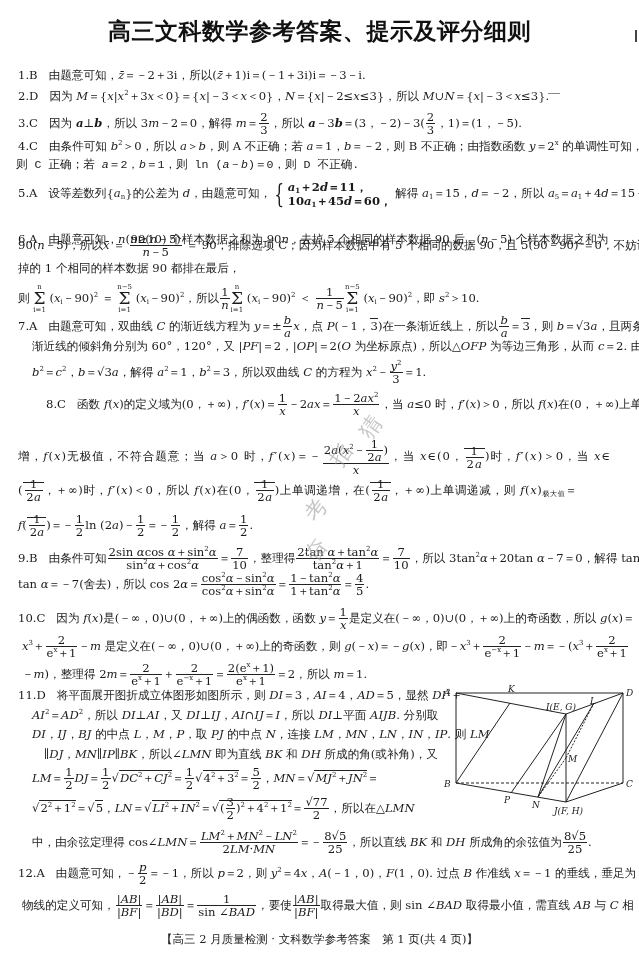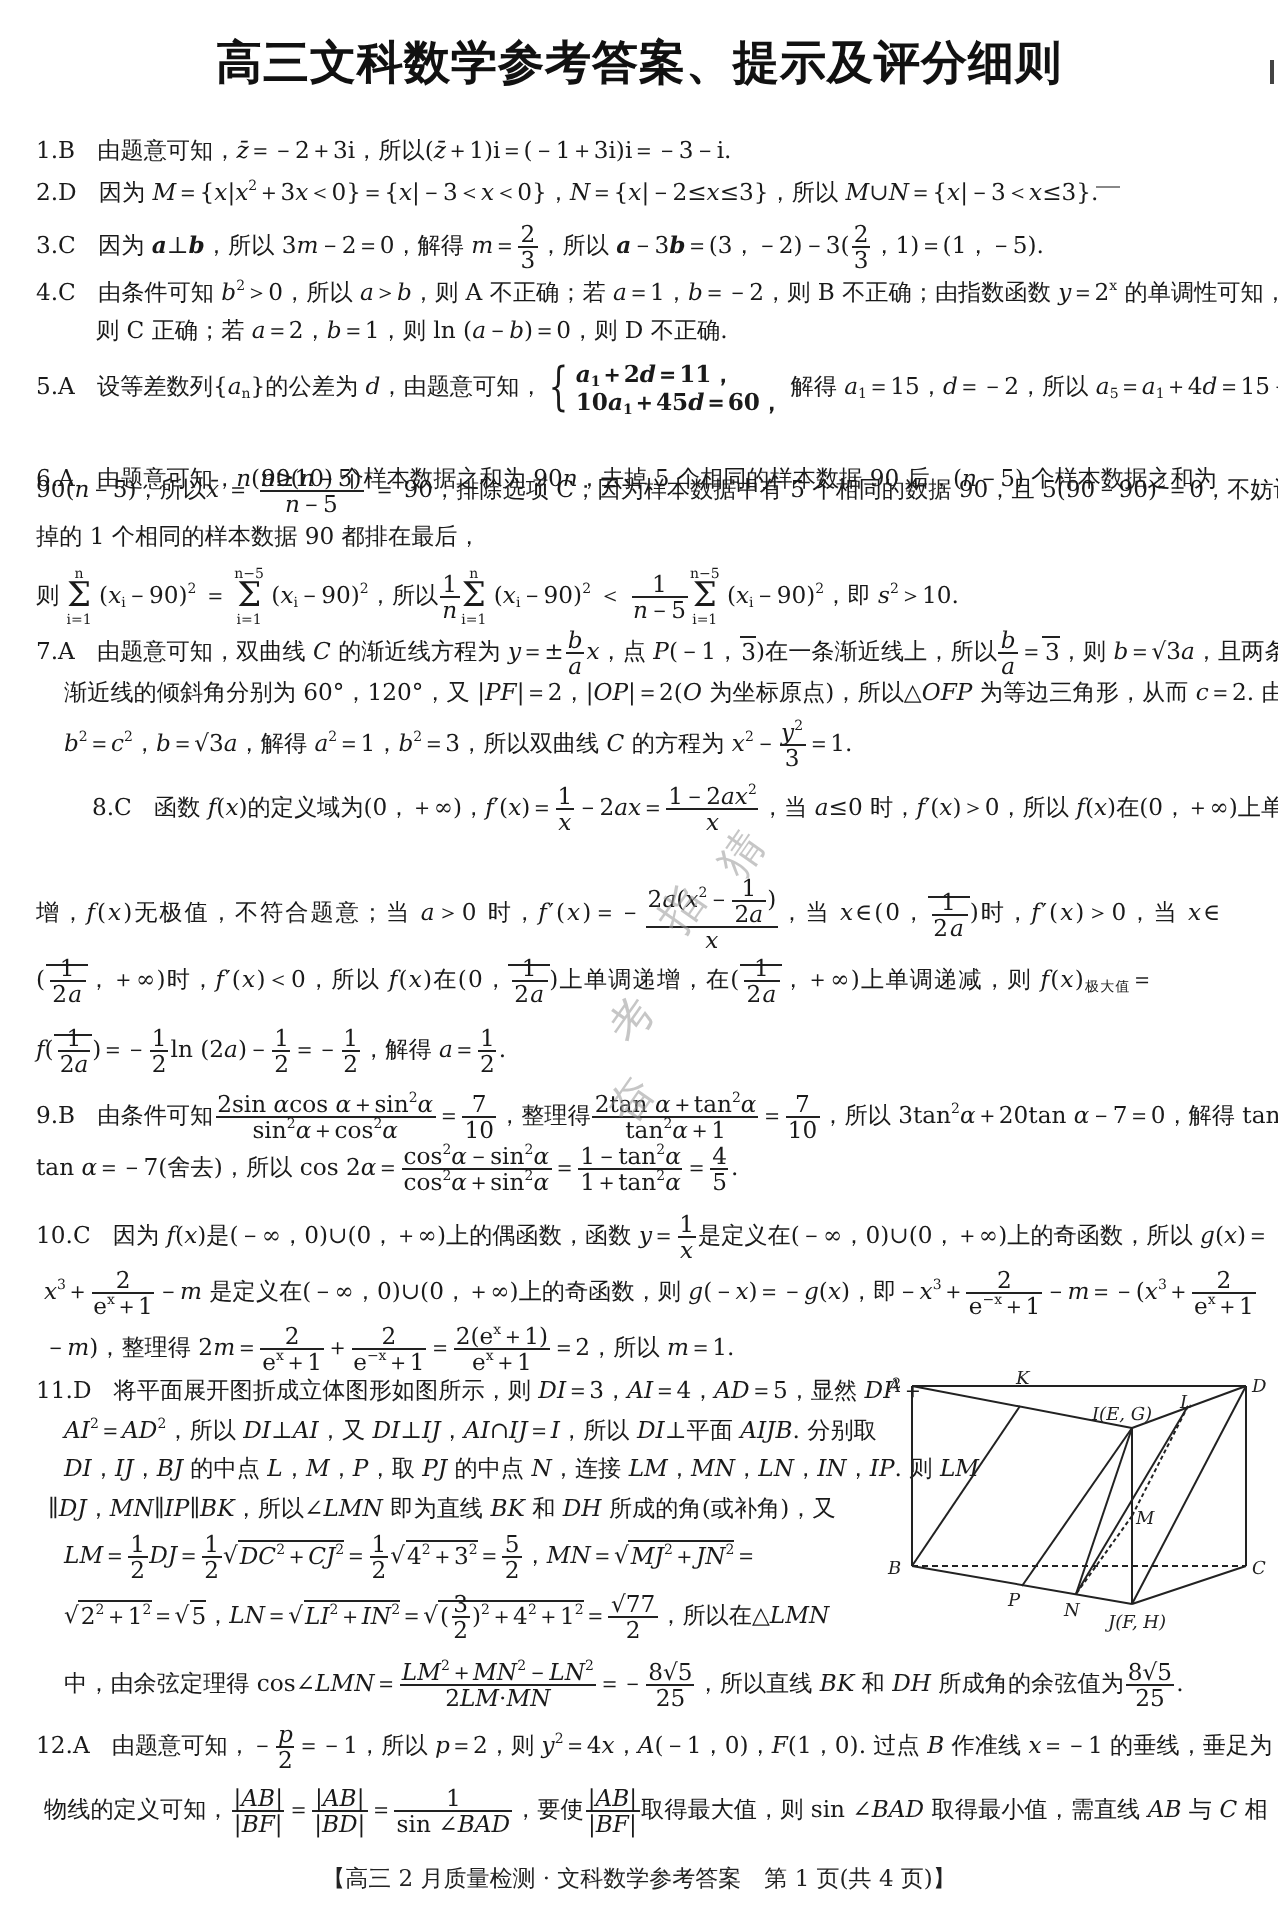--- a/index.html
+++ b/index.html
@@ -48,21 +48,21 @@
 
 <div class="title">高三文科数学参考答案、提示及评分细则</div>
 
 <div class="line ind" style="top:68px;">1.B&nbsp;&nbsp;&nbsp;由题意可知，<i>z̄</i>＝－2＋3i，所以(<i>z̄</i>＋1)i＝(－1＋3i)i＝－3－i.</div>
 
 <div class="line ind" style="top:89px;">2.D&nbsp;&nbsp;&nbsp;因为 <i>M</i>＝{<i>x</i>|<i>x</i><sup>2</sup>＋3<i>x</i>＜0}＝{<i>x</i>|－3＜<i>x</i>＜0}，<i>N</i>＝{<i>x</i>|－2≤<i>x</i>≤3}，所以 <i>M</i>∪<i>N</i>＝{<i>x</i>|－3＜<i>x</i>≤3}.</div>
 
 <div class="line ind" style="top:111px;">3.C&nbsp;&nbsp;&nbsp;因为 <b class="v">a</b>⊥<b class="v">b</b>，所以 3<i>m</i>－2＝0，解得 <i>m</i>＝<span class="frac"><span class="num">2</span><span>3</span></span>，所以 <b class="v">a</b>－3<b class="v">b</b>＝(3，－2)－3(<span class="frac"><span class="num">2</span><span>3</span></span>，1)＝(1，－5).</div>
 
 <div class="line ind" style="top:139px;">4.C&nbsp;&nbsp;&nbsp;由条件可知 <i>b</i><sup>2</sup>＞0，所以 <i>a</i>＞<i>b</i>，则 A 不正确；若 <i>a</i>＝1，<i>b</i>＝－2，则 B 不正确；由指数函数 <i>y</i>＝2<sup>x</sup> 的单调性可知，2＞2，</div>
-<div class="line" style="top:158px; left:48px;">则 C 正确；若 <i>a</i>＝2，<i>b</i>＝1，则 ln (<i>a</i>－<i>b</i>)＝0，则 D 不正确.</div>
+<div class="line" style="top:158px; left:16px;font-family:Liberation Mono, monospace;">则 C 正确；若 <i>a</i>＝2，<i>b</i>＝1，则 ln (<i>a</i>－<i>b</i>)＝0，则 D 不正确.</div>
 
 <div class="line ind" style="top:180px;">5.A&nbsp;&nbsp;&nbsp;设等差数列{<i>a</i><sub>n</sub>}的公差为 <i>d</i>，由题意可知，<span class="brace">{</span><span class="sys"><span style="display:block"><i>a</i><sub>1</sub>＋2<i>d</i>＝11，</span><span style="display:block">10<i>a</i><sub>1</sub>＋45<i>d</i>＝60，</span></span> 解得 <i>a</i><sub>1</sub>＝15，<i>d</i>＝－2，所以 <i>a</i><sub>5</sub>＝<i>a</i><sub>1</sub>＋4<i>d</i>＝15－8＝7.</div>
 
 <div class="line ind" style="top:208px;margin-top:24px;">6.A&nbsp;&nbsp;&nbsp;由题意可知，<i>n</i>(<i>n</i>≥10) 个样本数据之和为 90<i>n</i>，去掉 5 个相同的样本数据 90 后，(<i>n</i>－5) 个样本数据之和为</div>
 <div class="line" style="top:233px; left:18px;">90(<i>n</i>－5)，所以<i>x̄</i> ＝ <span class="frac"><span class="num">90(<i>n</i>－5)</span><span><i>n</i>－5</span></span> ＝ 90，排除选项 C；因为样本数据中有 5 个相同的数据 90，且 5(90－90)<sup>2</sup>＝0，不妨设去</div>
 <div class="line" style="top:261px; left:18px;">掉的 1 个相同的样本数据 90 都排在最后，</div>
 <div class="line" style="top:283px; left:18px;">则 <span class="sigma"><span>n</span><span class="s">Σ</span><span>i=1</span></span> (<i>x</i><sub>i</sub>－90)<sup>2</sup> ＝ <span class="sigma"><span>n−5</span><span class="s">Σ</span><span>i=1</span></span> (<i>x</i><sub>i</sub>－90)<sup>2</sup>，所以<span class="frac"><span class="num">1</span><span><i>n</i></span></span><span class="sigma"><span>n</span><span class="s">Σ</span><span>i=1</span></span> (<i>x</i><sub>i</sub>－90)<sup>2</sup> ＜ <span class="frac"><span class="num">1</span><span><i>n</i>－5</span></span><span class="sigma"><span>n−5</span><span class="s">Σ</span><span>i=1</span></span> (<i>x</i><sub>i</sub>－90)<sup>2</sup>，即 <i>s</i><sup>2</sup>＞10.</div>
 
 <div class="line ind" style="top:314px;">7.A&nbsp;&nbsp;&nbsp;由题意可知，双曲线 <i>C</i> 的渐近线方程为 <i>y</i>＝±<span class="frac"><span class="num"><i>b</i></span><span><i>a</i></span></span><i>x</i>，点 <i>P</i>(－1，<span class="sqrt">3</span>)在一条渐近线上，所以<span class="frac"><span class="num"><i>b</i></span><span><i>a</i></span></span>＝<span class="sqrt">3</span>，则 <i>b</i>＝√3<i>a</i>，且两条</div>
 <div class="line" style="top:339px; left:32px;">渐近线的倾斜角分别为 60°，120°，又 |<i>PF</i>|＝2，|<i>OP</i>|＝2(<i>O</i> 为坐标原点)，所以△<i>OFP</i> 为等边三角形，从而 <i>c</i>＝2. 由 ＋</div>
@@ -76,21 +76,21 @@
 <div class="line ind" style="top:546px;">9.B&nbsp;&nbsp;&nbsp;由条件可知<span class="frac"><span class="num">2sin <i>α</i>cos <i>α</i>＋sin<sup>2</sup><i>α</i></span><span>sin<sup>2</sup><i>α</i>＋cos<sup>2</sup><i>α</i></span></span>＝<span class="frac"><span class="num">7</span><span>10</span></span>，整理得<span class="frac"><span class="num">2tan <i>α</i>＋tan<sup>2</sup><i>α</i></span><span>tan<sup>2</sup><i>α</i>＋1</span></span>＝<span class="frac"><span class="num">7</span><span>10</span></span>，所以 3tan<sup>2</sup><i>α</i>＋20tan <i>α</i>－7＝0，解得 tan ＝，或</div>
 <div class="line" style="top:572px; left:18px;">tan <i>α</i>＝－7(舍去)，所以 cos 2<i>α</i>＝<span class="frac"><span class="num">cos<sup>2</sup><i>α</i>－sin<sup>2</sup><i>α</i></span><span>cos<sup>2</sup><i>α</i>＋sin<sup>2</sup><i>α</i></span></span>＝<span class="frac"><span class="num">1－tan<sup>2</sup><i>α</i></span><span>1＋tan<sup>2</sup><i>α</i></span></span>＝<span class="frac"><span class="num">4</span><span>5</span></span>.</div>
 
 <div class="line ind" style="top:606px;">10.C&nbsp;&nbsp;&nbsp;因为 <i>f</i>(<i>x</i>)是(－∞，0)∪(0，＋∞)上的偶函数，函数 <i>y</i>＝<span class="frac"><span class="num">1</span><span><i>x</i></span></span>是定义在(－∞，0)∪(0，＋∞)上的奇函数，所以 <i>g</i>(<i>x</i>)＝</div>
 <div class="line" style="top:634px; left:22px;"><i>x</i><sup>3</sup>＋<span class="frac"><span class="num">2</span><span>e<sup>x</sup>＋1</span></span>－<i>m</i> 是定义在(－∞，0)∪(0，＋∞)上的奇函数，则 <i>g</i>(－<i>x</i>)＝－<i>g</i>(<i>x</i>)，即－<i>x</i><sup>3</sup>＋<span class="frac"><span class="num">2</span><span>e<sup>−x</sup>＋1</span></span>－<i>m</i>＝－(<i>x</i><sup>3</sup>＋<span class="frac"><span class="num">2</span><span>e<sup>x</sup>＋1</span></span></div>
 <div class="line" style="top:662px; left:22px;">－<i>m</i>)，整理得 2<i>m</i>＝<span class="frac"><span class="num">2</span><span>e<sup>x</sup>＋1</span></span>＋<span class="frac"><span class="num">2</span><span>e<sup>−x</sup>＋1</span></span>＝<span class="frac"><span class="num">2(e<sup>x</sup>＋1)</span><span>e<sup>x</sup>＋1</span></span>＝2，所以 <i>m</i>＝1.</div>
 
 <div class="line ind" style="top:688px;">11.D&nbsp;&nbsp;&nbsp;将平面展开图折成立体图形如图所示，则 <i>DI</i>＝3，<i>AI</i>＝4，<i>AD</i>＝5，显然 <i>DI</i><sup>2</sup>＋</div>
 <div class="line" style="top:708px; left:32px;"><i>AI</i><sup>2</sup>＝<i>AD</i><sup>2</sup>，所以 <i>DI</i>⊥<i>AI</i>，又 <i>DI</i>⊥<i>IJ</i>，<i>AI</i>∩<i>IJ</i>＝<i>I</i>，所以 <i>DI</i>⊥平面 <i>AIJB</i>. 分别取</div>
 <div class="line" style="top:727px; left:32px;"><i>DI</i>，<i>IJ</i>，<i>BJ</i> 的中点 <i>L</i>，<i>M</i>，<i>P</i>，取 <i>PJ</i> 的中点 <i>N</i>，连接 <i>LM</i>，<i>MN</i>，<i>LN</i>，<i>IN</i>，<i>IP</i>. 则 <i>LM</i></div>
-<div class="line" style="top:747px; left:24px;">∥<i>DJ</i>，<i>MN</i>∥<i>IP</i>∥<i>BK</i>，所以∠<i>LMN</i> 即为直线 <i>BK</i> 和 <i>DH</i> 所成的角(或补角)，又</div>
+<div class="line" style="top:747px; left:44px;">∥<i>DJ</i>，<i>MN</i>∥<i>IP</i>∥<i>BK</i>，所以∠<i>LMN</i> 即为直线 <i>BK</i> 和 <i>DH</i> 所成的角(或补角)，又</div>
 <div class="line" style="top:766px; left:32px;"><i>LM</i>＝<span class="frac"><span class="num">1</span><span>2</span></span><i>DJ</i>＝<span class="frac"><span class="num">1</span><span>2</span></span>√<span class="sqrt"><i>DC</i><sup>2</sup>＋<i>CJ</i><sup>2</sup></span>＝<span class="frac"><span class="num">1</span><span>2</span></span>√<span class="sqrt">4<sup>2</sup>＋3<sup>2</sup></span>＝<span class="frac"><span class="num">5</span><span>2</span></span>，<i>MN</i>＝√<span class="sqrt"><i>MJ</i><sup>2</sup>＋<i>JN</i><sup>2</sup></span>＝</div>
 <div class="line" style="top:796px; left:32px;">√<span class="sqrt">2<sup>2</sup>＋1<sup>2</sup></span>＝√<span class="sqrt">5</span>，<i>LN</i>＝√<span class="sqrt"><i>LI</i><sup>2</sup>＋<i>IN</i><sup>2</sup></span>＝√<span class="sqrt">(<span class="frac"><span class="num">3</span><span>2</span></span>)<sup>2</sup>＋4<sup>2</sup>＋1<sup>2</sup></span>＝<span class="frac"><span class="num">√77</span><span>2</span></span>，所以在△<i>LMN</i></div>
 <div class="line" style="top:830px; left:32px;">中，由余弦定理得 cos∠<i>LMN</i>＝<span class="frac"><span class="num"><i>LM</i><sup>2</sup>＋<i>MN</i><sup>2</sup>－<i>LN</i><sup>2</sup></span><span>2<i>LM</i>·<i>MN</i></span></span>＝－<span class="frac"><span class="num">8√5</span><span>25</span></span>，所以直线 <i>BK</i> 和 <i>DH</i> 所成角的余弦值为<span class="frac"><span class="num">8√5</span><span>25</span></span>.</div>
 
 <svg class="diagram" viewBox="0 0 197 140">
   <g stroke="#222" stroke-width="1" fill="none">
     <line x1="14" y1="13" x2="181" y2="13"></line>
     <line x1="14" y1="13" x2="14" y2="103"></line>
     <line x1="181" y1="13" x2="181" y2="103"></line>
     <line x1="14" y1="103" x2="124" y2="122"></line>

